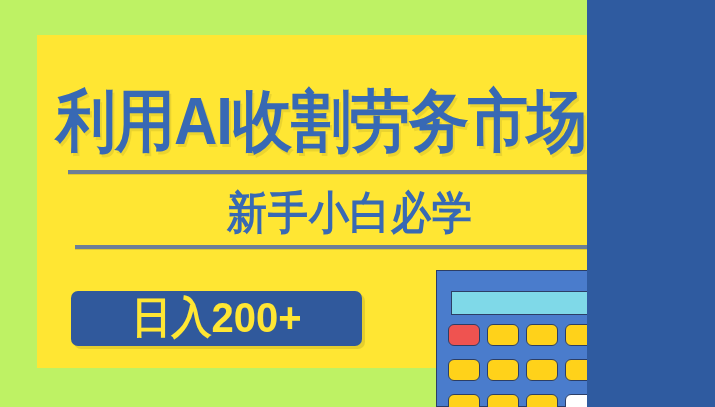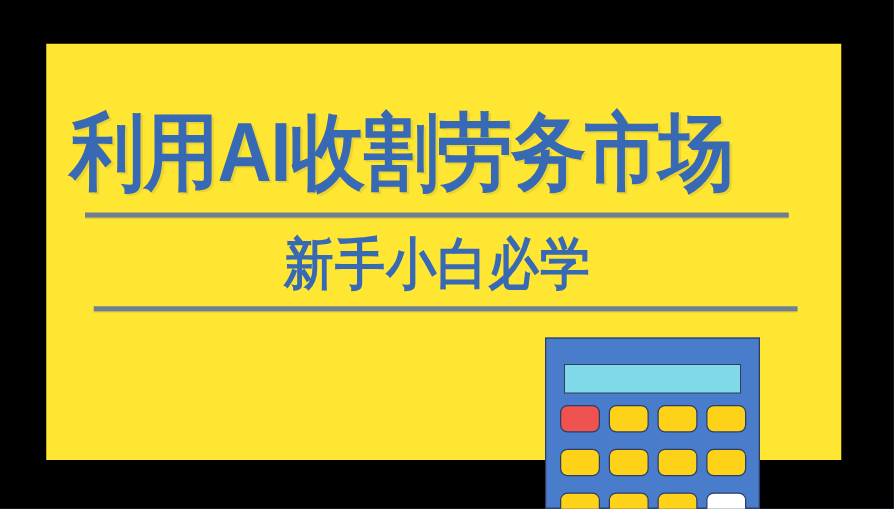--- a/index.html
+++ b/index.html
@@ -9,23 +9,23 @@
   }
   body {
     width: 715px;
     height: 407px;
     overflow: hidden;
     font-family: "Liberation Sans", "DejaVu Sans", sans-serif;
   }
 
   #poster {
     position: relative;
-    width: 715px;
+    width: 587px;
     height: 407px;
-    background: #000000;
+    background: #bef264;
     overflow: hidden;
   }
 
   
   .card {
     position: absolute;
     left: 37px;
     top: 35px;
     width: 636px;
     height: 333px;
@@ -155,20 +155,23 @@
   <div class="card"></div>
 
   <div class="headline">利用AI收割劳务市场</div>
 
   <div class="rule rule-top"></div>
 
   <div class="subtitle">新手小白必学</div>
 
   <div class="rule rule-bottom"></div>
 
+  <div class="badge">
+    <div class="badge-label">日入200+</div>
+  </div>
 
   <div class="calculator">
     <div class="calc-display"></div>
     <div class="calc-keys" id="calc-keys">
         <div class="key red"></div>
         <div class="key"></div>
         <div class="key"></div>
         <div class="key"></div>
         <div class="key"></div>
         <div class="key"></div>

